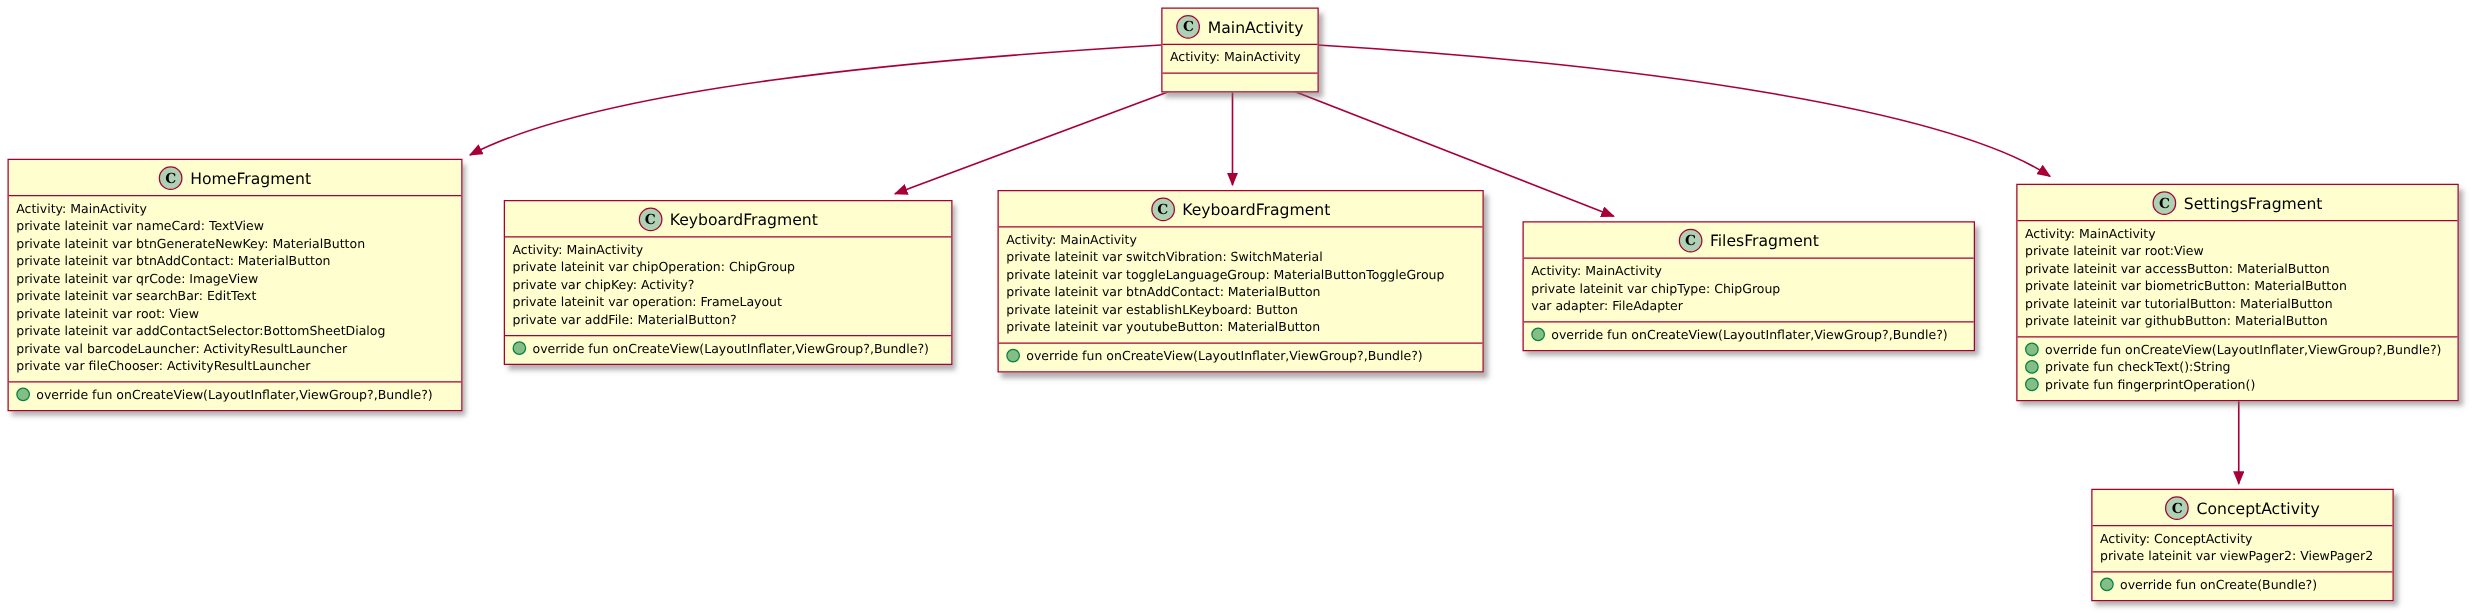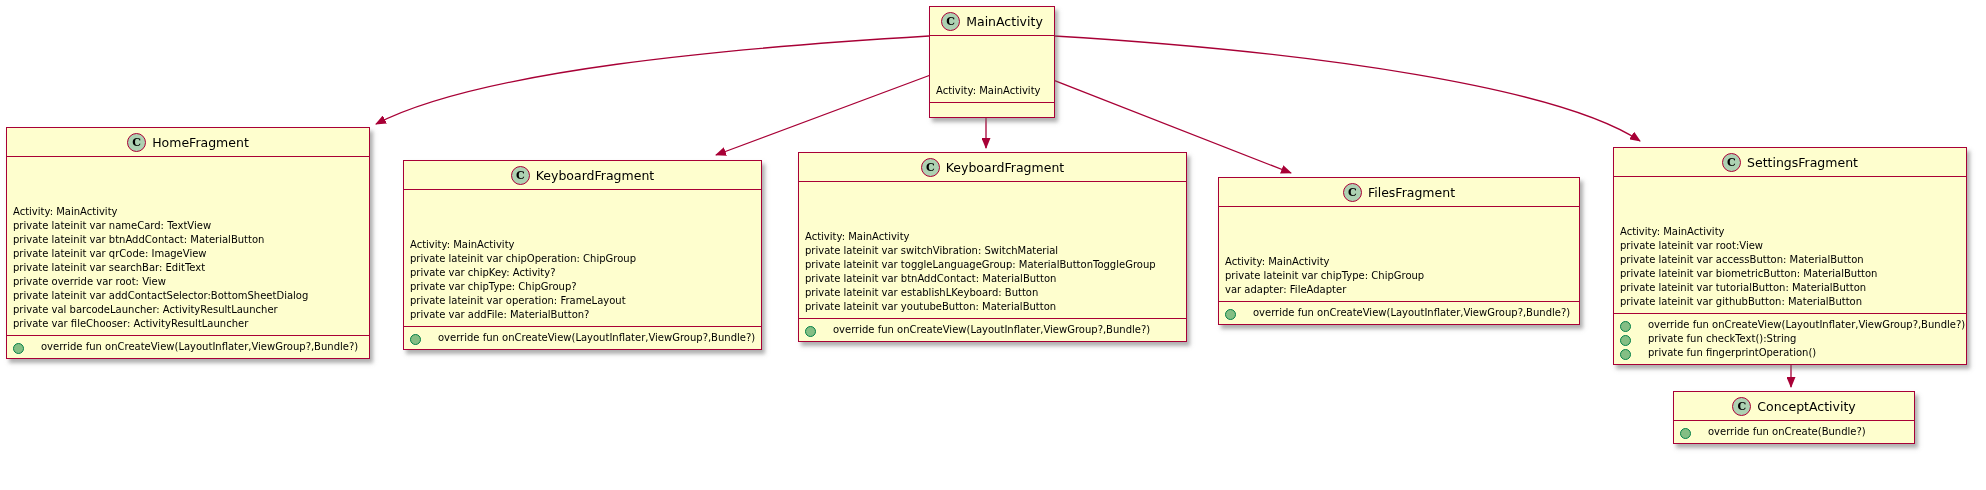--- a/index.html
+++ b/index.html
@@ -18,25 +18,24 @@
     height:28px; border-bottom:1.5px solid #A80036; font-size:12.5px;
   }
   .spot {
     width:17px; height:17px; border-radius:50%; background:#ADD1B2;
     border:1px solid #A80036; display:flex; align-items:center; justify-content:center;
     font-size:11px; font-weight:bold; font-family:"DejaVu Serif", serif; flex:none;
   }
   .uml-fields {
     padding:4px 6px; font-size:10px; line-height:14px;
     border-bottom:1.5px solid #A80036;
-    margin-top:44px;
   }
   .uml-methods { padding:4px 6px; font-size:10px; line-height:14px; min-height:6px; }
   .member { white-space:nowrap; height:14px; overflow:visible; }
-  .method-row { display:flex; align-items:flex-end; gap:17px; }
+  .method-row { display:flex; align-items:flex-start; gap:5px; }
   .mdot {
     width:9px; height:9px; border-radius:50%; background:#84BE84;
     border:1px solid #038048; flex:none;
   }
 
   #cls-main     { left:929px;  top:6px;   width:124px; }
   #cls-home     { left:6px;    top:127px; width:362px; }
   #cls-encrypt  { left:403px;  top:160px; width:357px; }
   #cls-keyboard { left:798px;  top:152px; width:387px; }
   #cls-files    { left:1218px; top:177px; width:360px; }
@@ -78,24 +77,25 @@
 
   <div class="uml-class" id="cls-home">
     <div class="uml-title">
       <span class="spot">C</span>
       <span>HomeFragment</span>
     </div>
     <div class="uml-fields">
 
     <div class="member"><span class="bind-slot">Activity: MainActivity</span></div>
         <div class="member"><span class="bind-slot">private lateinit var nameCard: TextView</span></div>
+        <div class="member"><span class="bind-slot">private lateinit var btnGenerateNewKey: MaterialButton</span></div>
         <div class="member"><span class="bind-slot">private lateinit var btnAddContact: MaterialButton</span></div>
         <div class="member"><span class="bind-slot">private lateinit var qrCode: ImageView</span></div>
         <div class="member"><span class="bind-slot">private lateinit var searchBar: EditText</span></div>
-        <div class="member"><span class="bind-slot">private override var root: View</span></div>
+        <div class="member"><span class="bind-slot">private lateinit var root: View</span></div>
         <div class="member"><span class="bind-slot">private lateinit var addContactSelector:BottomSheetDialog</span></div>
         <div class="member"><span class="bind-slot">private val barcodeLauncher: ActivityResultLauncher</span></div>
         <div class="member"><span class="bind-slot">private var fileChooser: ActivityResultLauncher</span></div>
       </div>
     <div class="uml-methods">
 
     <div class="member method-row">
         <span class="mdot"></span>
         <span class="bind-slot">override fun onCreateView(LayoutInflater,ViewGroup?,Bundle?)</span>
       </div>
@@ -105,21 +105,20 @@
   <div class="uml-class" id="cls-encrypt">
     <div class="uml-title">
       <span class="spot">C</span>
       <span>KeyboardFragment</span>
     </div>
     <div class="uml-fields">
 
     <div class="member"><span class="bind-slot">Activity: MainActivity</span></div>
         <div class="member"><span class="bind-slot">private lateinit var chipOperation: ChipGroup</span></div>
         <div class="member"><span class="bind-slot">private var chipKey: Activity?</span></div>
-        <div class="member"><span class="bind-slot">private var chipType: ChipGroup?</span></div>
         <div class="member"><span class="bind-slot">private lateinit var operation: FrameLayout</span></div>
         <div class="member"><span class="bind-slot">private var addFile: MaterialButton?</span></div>
       </div>
     <div class="uml-methods">
 
     <div class="member method-row">
         <span class="mdot"></span>
         <span class="bind-slot">override fun onCreateView(LayoutInflater,ViewGroup?,Bundle?)</span>
       </div>
       </div>
@@ -197,20 +196,25 @@
         <span class="bind-slot">private fun fingerprintOperation()</span>
       </div>
       </div>
   </div>
 
   <div class="uml-class" id="cls-concept">
     <div class="uml-title">
       <span class="spot">C</span>
       <span>ConceptActivity</span>
     </div>
+    <div class="uml-fields">
+
+    <div class="member"><span class="bind-slot">Activity: ConceptActivity</span></div>
+        <div class="member"><span class="bind-slot">private lateinit var viewPager2: ViewPager2</span></div>
+      </div>
     <div class="uml-methods">
 
     <div class="member method-row">
         <span class="mdot"></span>
         <span class="bind-slot">override fun onCreate(Bundle?)</span>
       </div>
       </div>
   </div>
 
 </div>

